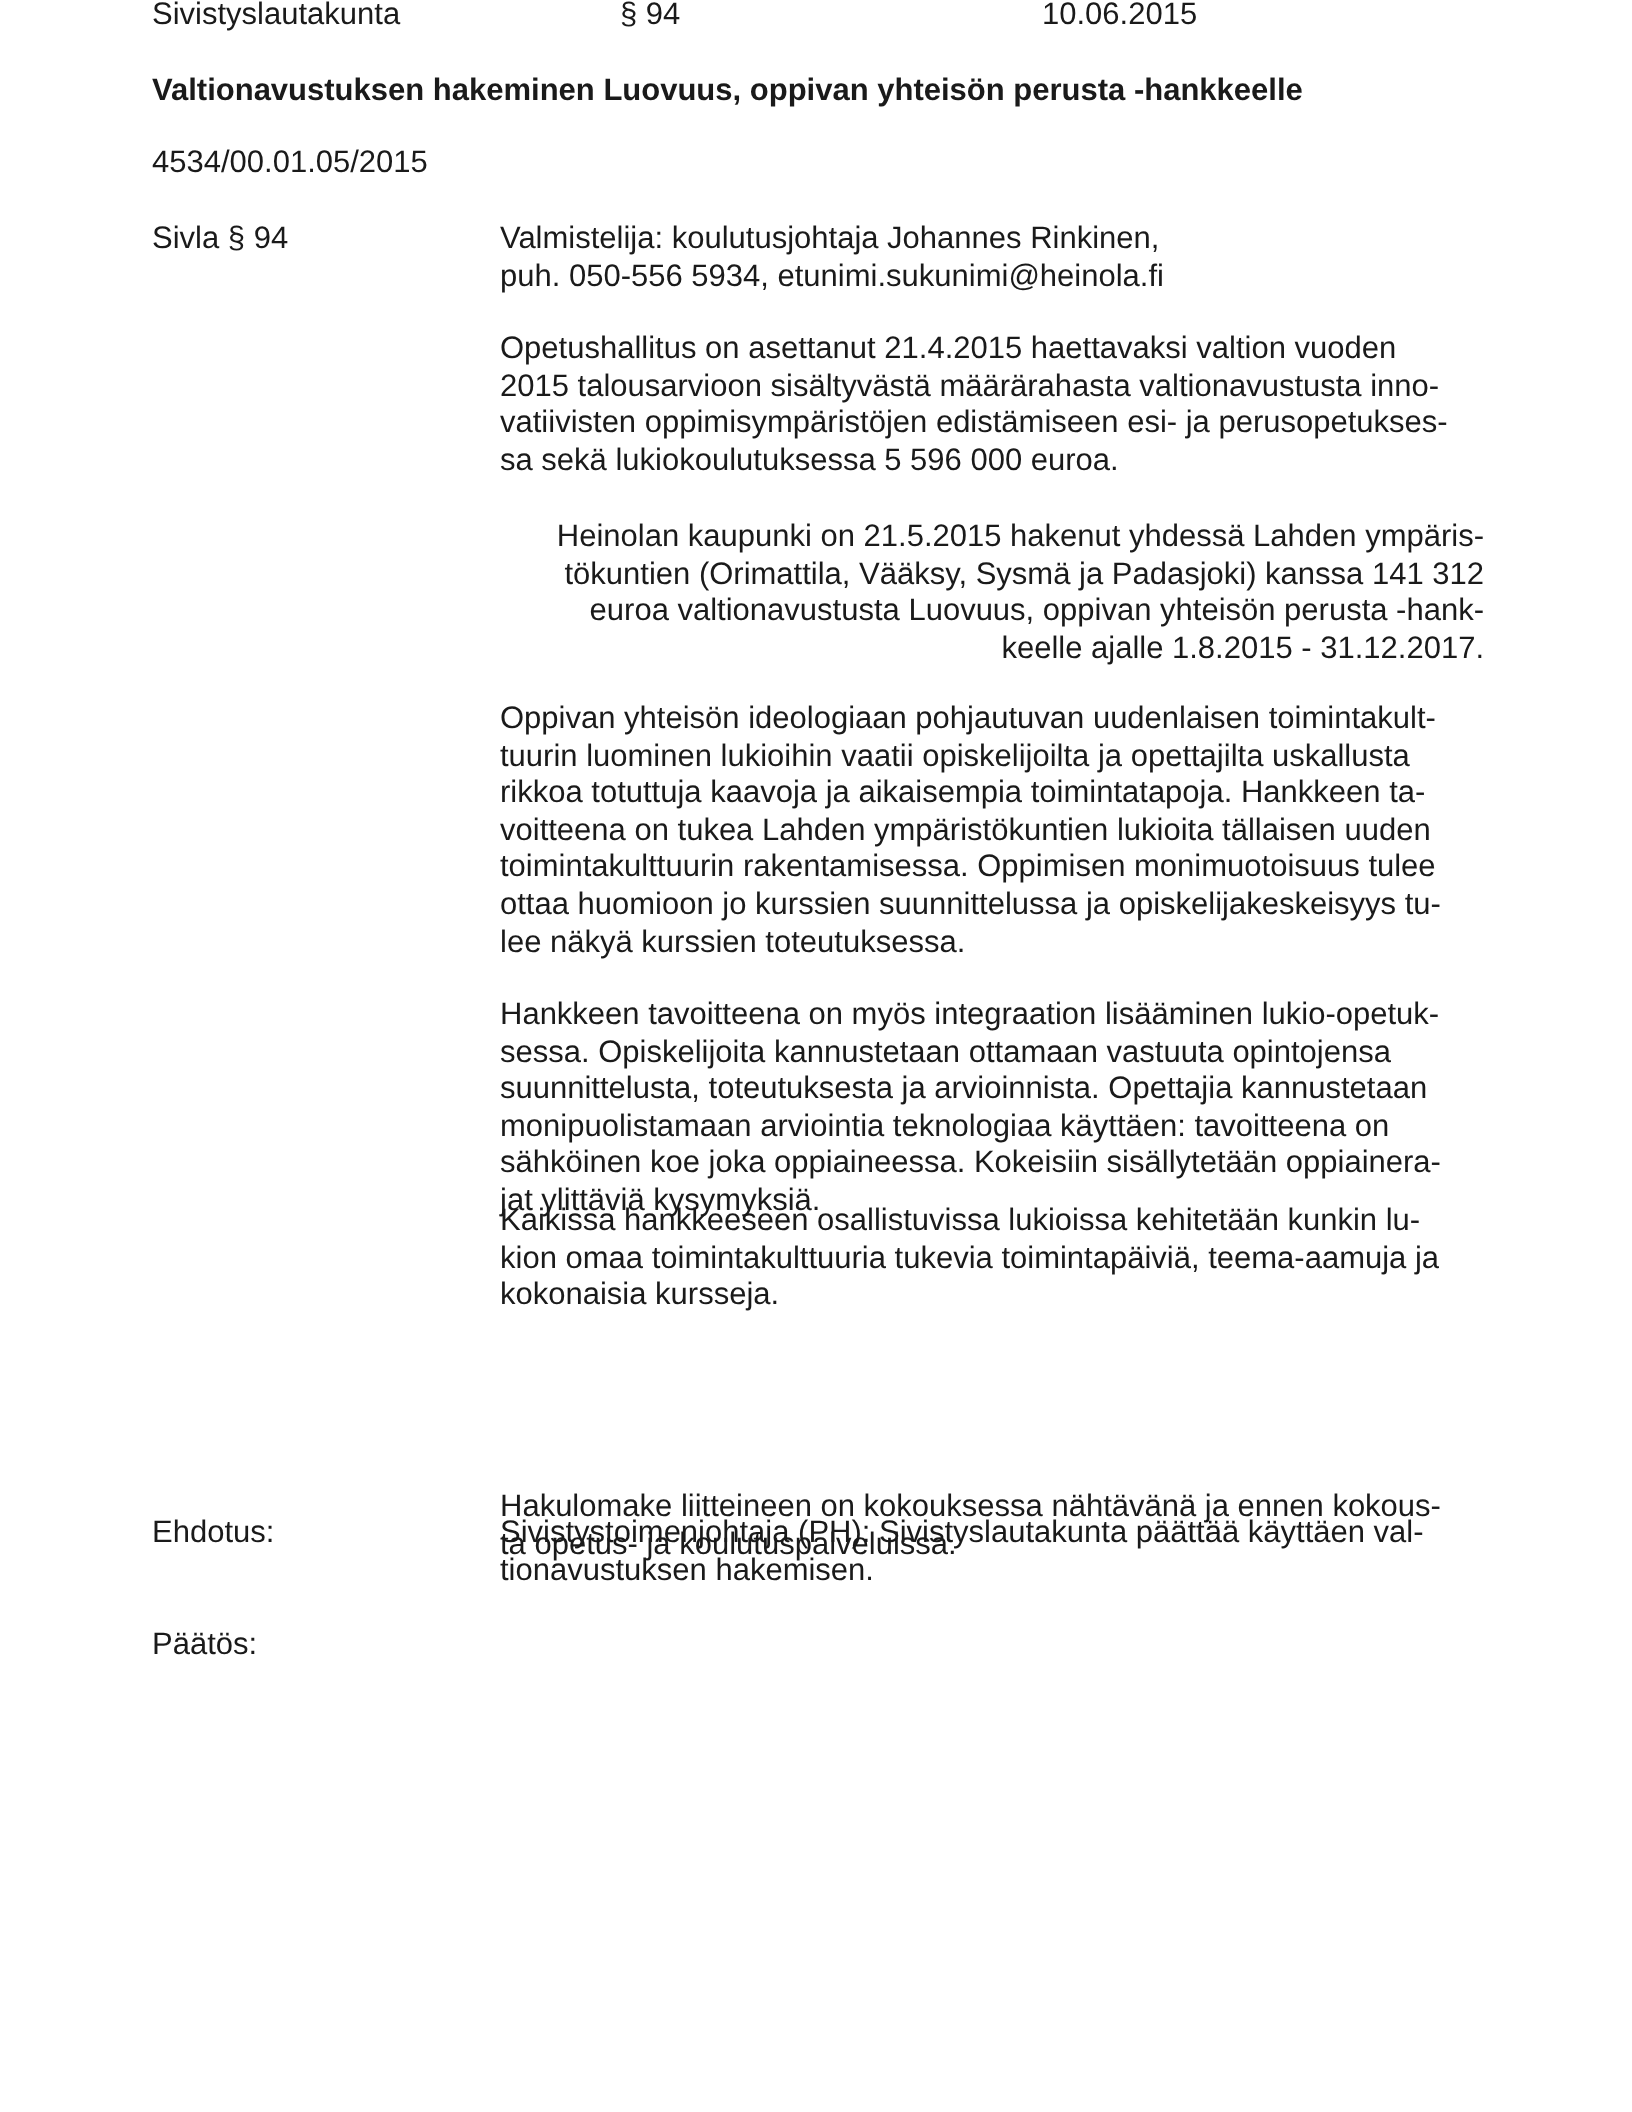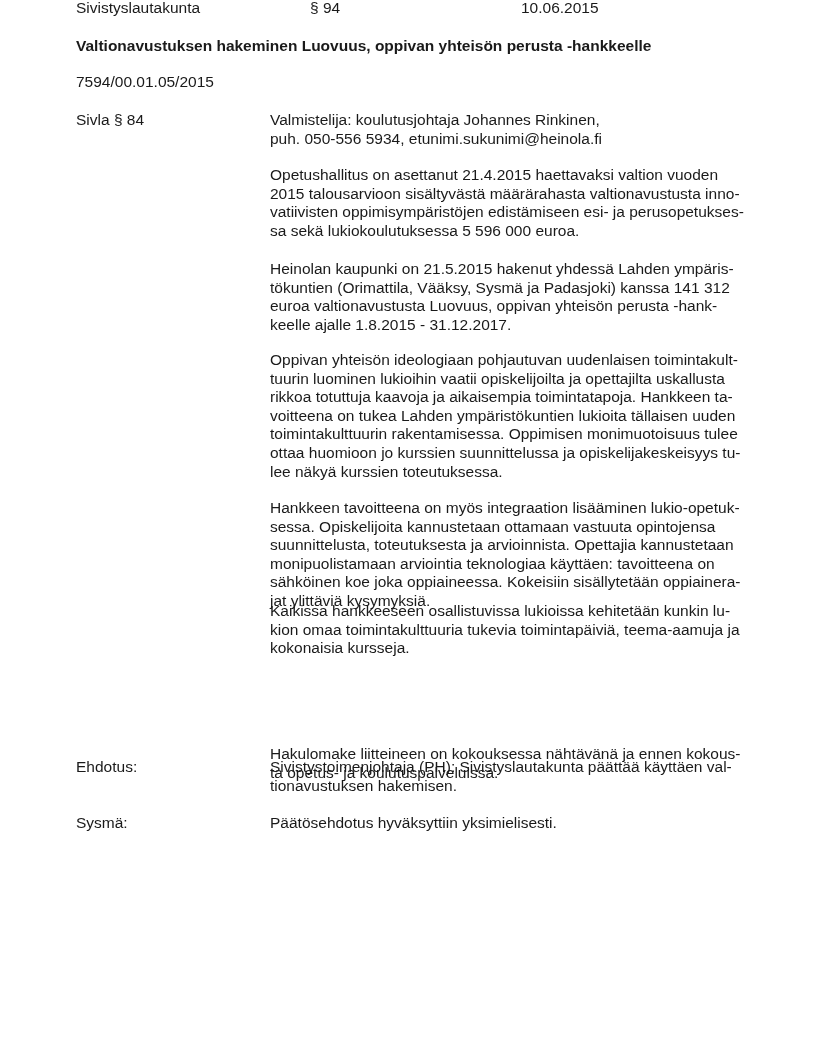--- a/index.html
+++ b/index.html
@@ -8,47 +8,47 @@
     font-family: "Liberation Sans", sans-serif; font-size: 15.5px; color: #1a1a1a;
   }
   .page { position: absolute; left: 0; top: 0; width: 816px; height: 1056px; }
   .abs { position: absolute; white-space: nowrap; line-height: 18px; }
   .hdr-left { left: 76px; top: -1px; }
   .hdr-mid { left: 310px; top: -1px; }
   .hdr-date { left: 521px; top: -1px; }
   .title { left: 76px; top: 37px; font-weight: bold; text-align: center; }
   .docnum { left: 76px; top: 73px; }
   .label { left: 76px; }
-  .body-col { position: absolute; left: 250px; width: 492px; margin-left: 20px; }
+  .body-col { position: absolute; left: 250px; width: 492px; }
   .para { margin: 0; line-height: 18.6px; white-space: pre-line; }
   .lbl-sivla { top: 111px; }
   .lbl-ehdotus { top: 758px; }
   .lbl-paatos { top: 814px; }
   .p-valm { top: 111px; }
   .p1 { top: 166px; }
-  .p2 { top: 260px; }
+  .p2 { top: 260px; text-align: right; }
   .p3 { top: 351px; }
   .p4 { top: 499px; }
   .p5 { top: 602px; }
   .p6 { top: 745px; }
   .p-ehd { top: 758px; }
   .p-paat { top: 814px; }
 </style>
 </head>
 <body>
 
 <div class="page">
   <div class="abs hdr-left">Sivistyslautakunta</div>
   <div class="abs hdr-mid">§ 94</div>
   <div class="abs hdr-date">10.06.2015</div>
 
   <div class="abs title">Valtionavustuksen hakeminen Luovuus, oppivan yhteisön perusta -hankkeelle</div>
-  <div class="abs docnum">7594/00.01.05/2015</div>
+  <div class="abs docnum">4534/00.01.05/2015</div>
 
-  <div class="abs label lbl-sivla">Sivla § 84</div>
+  <div class="abs label lbl-sivla">Sivla § 94</div>
   <div class="body-col p-valm">
       <p class="para">Valmistelija: koulutusjohtaja Johannes Rinkinen,
 puh. 050-556 5934, etunimi.sukunimi@heinola.fi</p>
     </div>
 
   <div class="body-col p1">
       <p class="para">Opetushallitus on asettanut 21.4.2015 haettavaksi valtion vuoden
 2015 talousarvioon sisältyvästä määrärahasta valtionavustusta inno-
 vatiivisten oppimisympäristöjen edistämiseen esi- ja perusopetukses-
 sa sekä lukiokoulutuksessa 5 596 000 euroa.</p>
@@ -85,17 +85,14 @@
       <p class="para">Hakulomake liitteineen on kokouksessa nähtävänä ja ennen kokous-
 ta opetus- ja koulutuspalveluissa.</p>
     </div>
 
   <div class="abs label lbl-ehdotus">Ehdotus:</div>
   <div class="body-col p-ehd">
       <p class="para">Sivistystoimenjohtaja (PH): Sivistyslautakunta päättää käyttäen val-
 tionavustuksen hakemisen.</p>
     </div>
 
-  <div class="abs label lbl-paatos">Sysmä:</div>
-  <div class="body-col p-paat">
-      <p class="para">Päätösehdotus hyväksyttiin yksimielisesti.</p>
-    </div>
+  <div class="abs label lbl-paatos">Päätös:</div>
 </div>
 
 </body></html>

